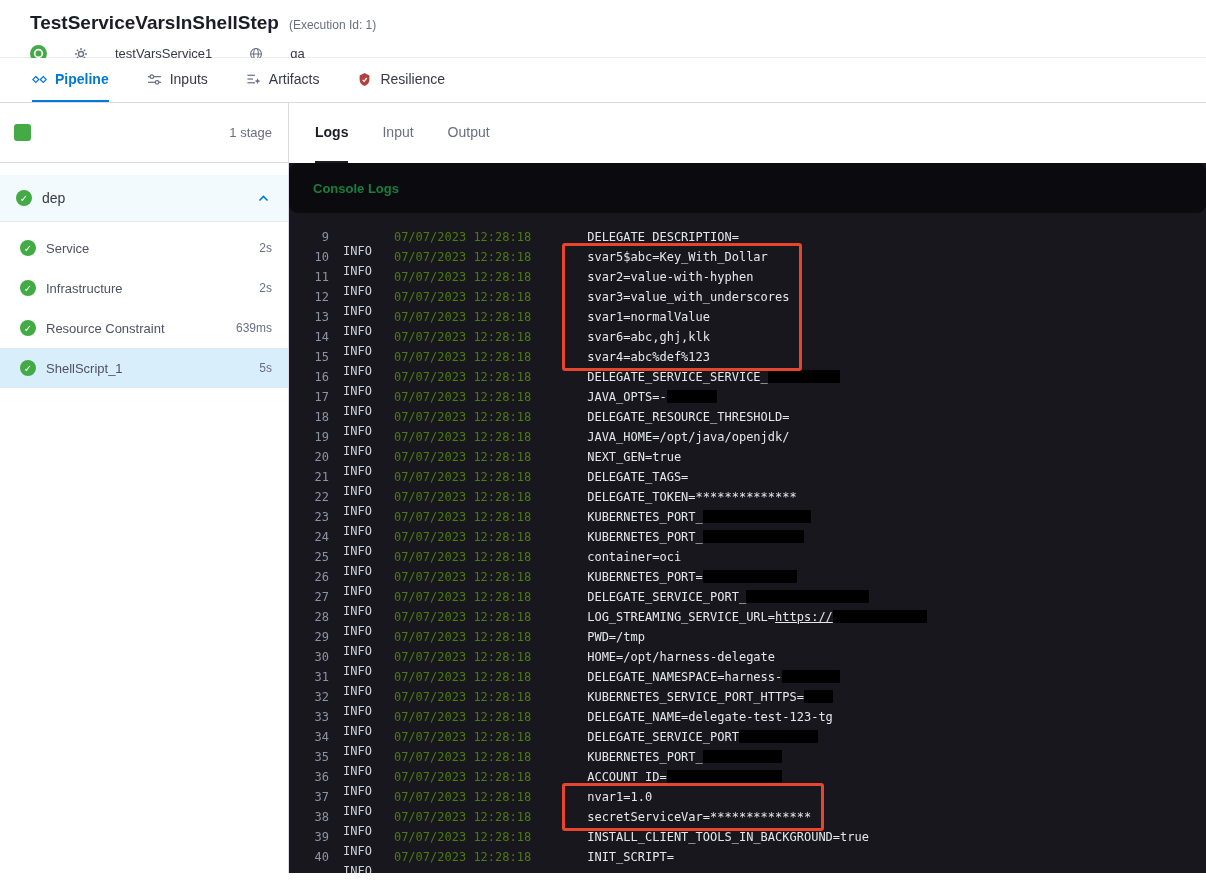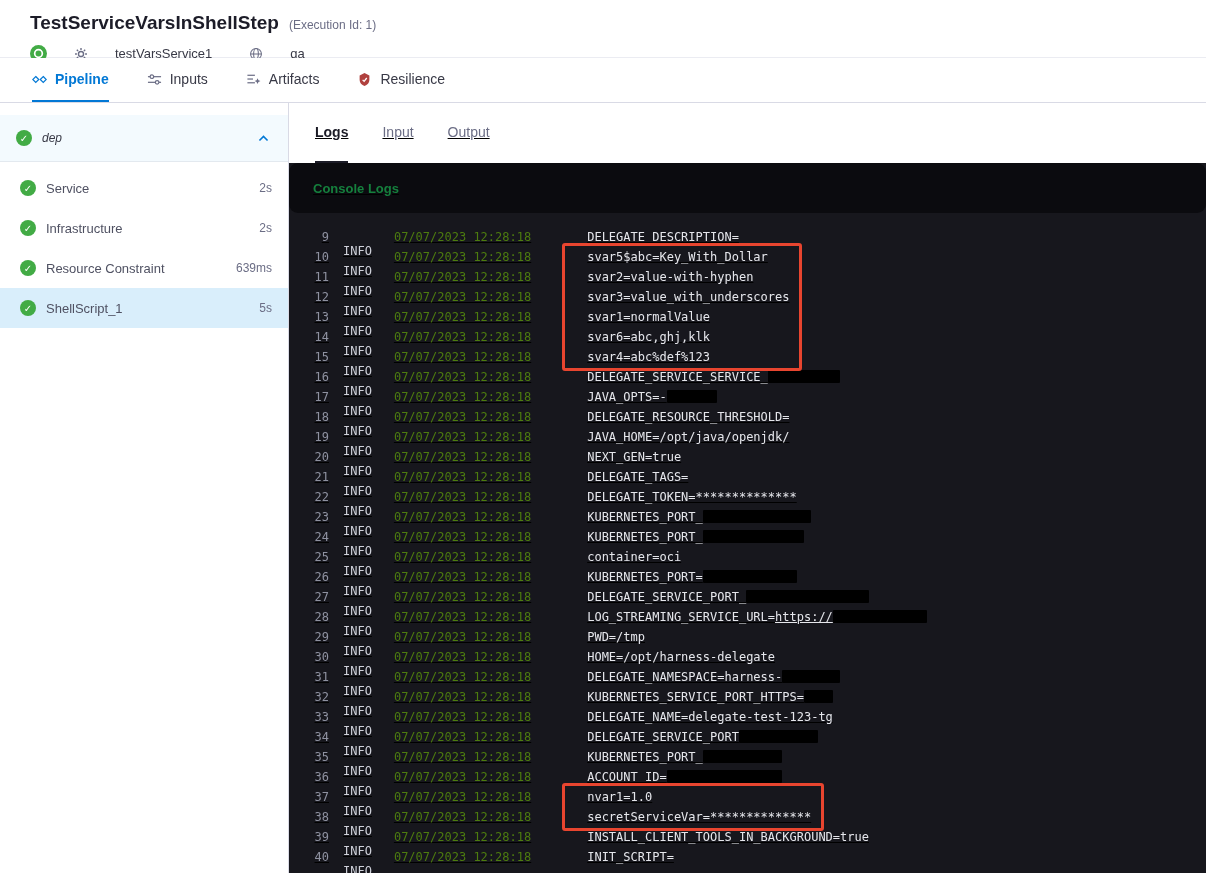--- a/index.html
+++ b/index.html
@@ -26,30 +26,30 @@
 
   
   .content { display:flex; height:770px; }
 
   
   .sidebar { width:289px; border-right:1px solid #d9dae5; background:#fff; display:flex; flex-direction:column; }
   .sidebar-top { height:60px; border-bottom:1px solid #d9dae5; display:flex; align-items:center; justify-content:space-between; padding:0 16px 0 14px; }
   .stage-square { width:17px; height:17px; border-radius:3px; background:#42ab45; }
   .stage-count { font-size:13px; color:#6b6d85; }
   .dep-row { margin-top:12px; height:47px; background:#f3fafe; border-bottom:1px solid #e3e9ef; display:flex; align-items:center; gap:10px; padding:0 18px 0 16px; cursor:pointer; }
-  .dep-label { font-size:12px; color:#383946;font-style:italic; }
+  .dep-label { font-size:14px; color:#383946; }
   .chev { margin-left:auto; display:inline-flex; cursor:pointer; }
   .chk { width:16px; height:16px; min-width:16px; border-radius:50%; background:#42ab45; color:#fff; font-size:10px; display:inline-flex; align-items:center; justify-content:center; }
   .steps { display:flex; flex-direction:column; padding-top:6px; }
   .step-row { height:40px; display:flex; align-items:center; gap:10px; padding:0 16px 0 20px; font-size:13px; color:#4f5162; cursor:pointer; }
   .step-row.selected { background:#d9eefb; }
   .duration { margin-left:auto; font-size:12px; color:#6b6d85;text-align:right; }
 
   
-  .main { flex:1; min-width:0; display:flex; flex-direction:column;text-decoration:underline; }
+  .main { flex:1; min-width:0; display:flex; flex-direction:column; }
   .log-tabs { height:60px; background:#fff; display:flex; align-items:stretch; gap:34px; padding-left:26px; }
   .log-tab { display:flex; align-items:center; font-size:14px; color:#6b6d85; cursor:pointer; border-bottom:2px solid transparent; }
   .log-tab.active { color:#1b1b26; font-weight:700; border-bottom-color:#1b1b26; }
 
   .console { flex:1; min-height:0; display:flex; flex-direction:column; background:#17171d; }
   .console-header { height:50px; min-height:50px; background:#0b0b0f; display:flex; align-items:center; padding-left:24px; color:#15803d; font-size:13px; font-weight:700;border-radius:9px; }
   .console-body { flex:1; position:relative; overflow:hidden; padding:14px 0 0 10px;
     font-family:"DejaVu Sans Mono", monospace; font-size:12px; }
   .log-row { height:20px; display:flex; align-items:center; white-space:pre; }
   .ln  { width:30px; text-align:right; color:#8f92a1; }
@@ -135,20 +135,24 @@
             <path d="M6 8.4 L7.6 10 L10.4 6.4" stroke="#fff" stroke-width="1.4" fill="none"></path>
           </svg>
         </span>
         <span>Resilience</span>
       </div>
     </nav>
 
   <div class="content">
 
     <aside class="sidebar">
+      <div class="sidebar-top">
+        <span class="stage-square"></span>
+        <span class="stage-count">1 stage</span>
+      </div>
       <div class="dep-row">
         <span class="chk">✓</span>
         <span class="dep-label">dep</span>
         <span class="chev">
           <svg width="13" height="13" viewBox="0 0 16 16" fill="none" stroke="#0278d5" stroke-width="2">
               <path d="M3 10.5 L8 5.5 L13 10.5"></path>
             </svg>
         </span>
       </div>
       <div class="steps">

